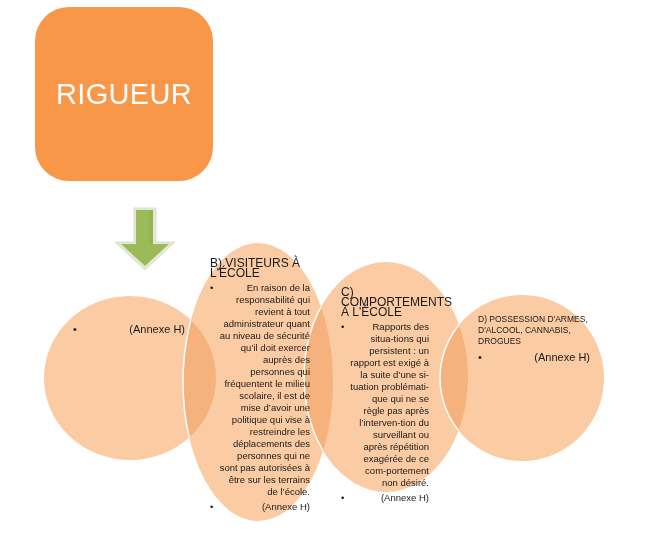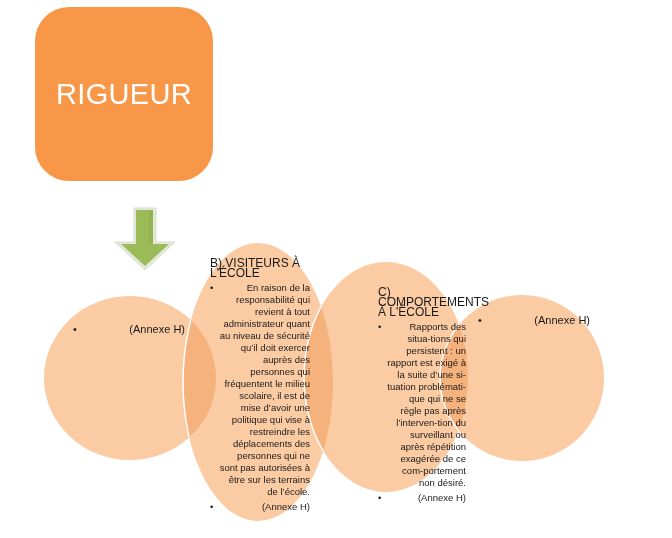--- a/index.html
+++ b/index.html
@@ -151,25 +151,26 @@
 </div>
 
 <div class="panel" style="left:210px; top:258px; width:100px;">
   <div class="heading">b) VISITEURS À L'ÉCOLE</div>
   <ul>
     <li>En raison de la responsabilité qui revient à tout administrateur quant au niveau de sécurité qu’il doit exercer auprès des personnes qui fréquentent le milieu scolaire, il est de mise d’avoir une politique qui vise à restreindre les déplacements des personnes qui ne sont pas autorisées à être sur les terrains de l’école.</li>
     <li>(Annexe H)</li>
   </ul>
 </div>
 
-<div class="panel" style="left:341px; top:287px; width:88px;margin-left:37px;">
+<div class="panel" style="left:341px; top:287px; width:88px;">
   <div class="heading">c) COMPORTEMENTS À L'ÉCOLE</div>
   <ul>
     <li>Rapports des situa-tions qui persistent : un rapport est exigé à la suite d’une si-tuation problémati-que qui  ne se règle pas après l’interven-tion du surveillant ou après répétition exagérée de ce com-portement non désiré.</li>
     <li>(Annexe H)</li>
   </ul>
 </div>
 
 <div class="panel big" style="left:478px; top:314px; width:112px;">
+  <div class="heading">d) POSSESSION D'ARMES, D'ALCOOL, CANNABIS, DROGUES</div>
   <ul>
     <li>(Annexe H)</li>
   </ul>
 </div>
 
 </body></html>

